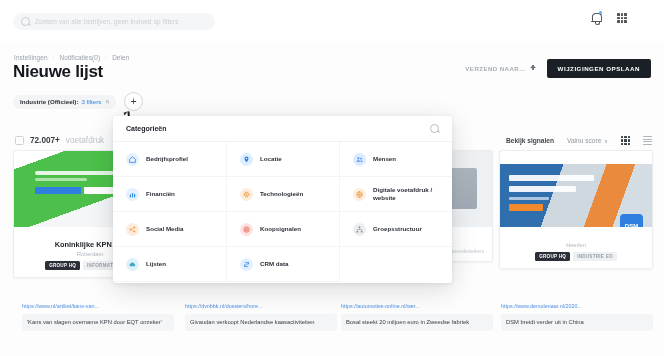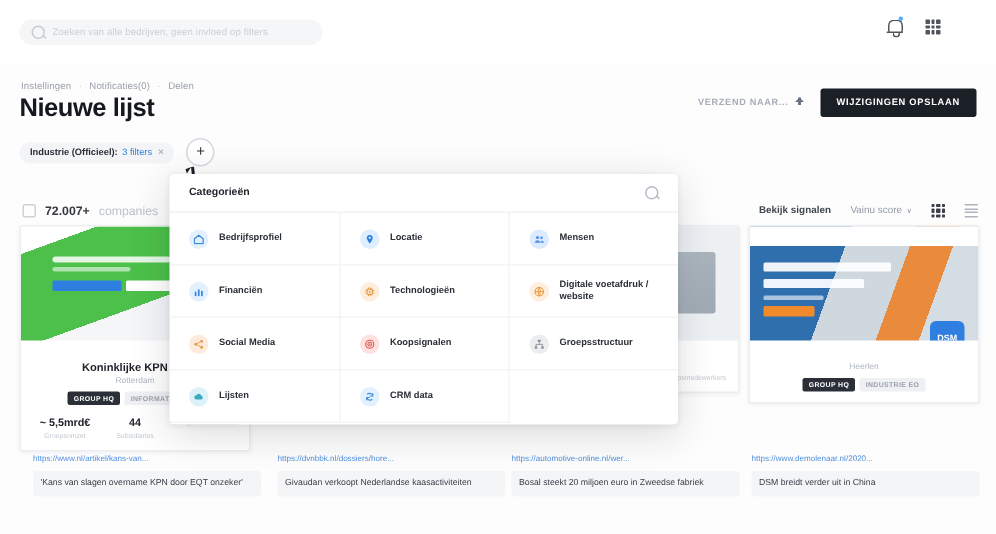--- a/index.html
+++ b/index.html
@@ -196,21 +196,21 @@
     <div class="send-to">
       <span>VERZEND NAAR...</span>
       <span class="up-ic"></span>
     </div>
     <div class="save-btn">WIJZIGINGEN OPSLAAN</div>
   </div>
 
   <div class="count">
     <span class="cbox"></span>
     <b>72.007+</b>
-    <em>companies</em>
+    <em>voetafdruk</em>
   </div>
   <div class="viewtools">
     <span class="vt-link">Bekijk signalen</span>
     <span class="vt-sel">
       <span>Vainu score</span>
       <span class="cv">∨</span>
     </span>
     <span class="vgrid">
         <i></i>
         <i></i>
@@ -239,34 +239,20 @@
           <span class="hbar"></span>
           <span class="hbar2"></span>
         <span class="logo-badge logo-kpn">KPN</span>
       </div>
       <div class="body">
         <div class="c-name">Koninklijke KPN N...</div>
         <div class="c-loc">Rotterdam</div>
         <div class="badges">
           <span class="bdg dark">GROUP HQ</span>
           <span class="bdg light">INFORMATIE EN...</span>
-        </div>
-        <div class="stats">
-          <div class="stat">
-            <b>~ 5,5mrd€</b>
-            <span>Groepsomzet</span>
-            </div>
-          <div class="stat">
-            <b>44</b>
-            <span>Subsidiaries</span>
-            </div>
-          <div class="stat">
-            <b></b>
-            <span>Groepsmedewerkers</span>
-            </div>
         </div>
       </div>
     </div>
 
     <div class="card" style="left:176px;">
       <div class="hero hero-gray">
           <span class="tl"></span>
           <span class="ph"></span>
         </div>
       <div class="body">

